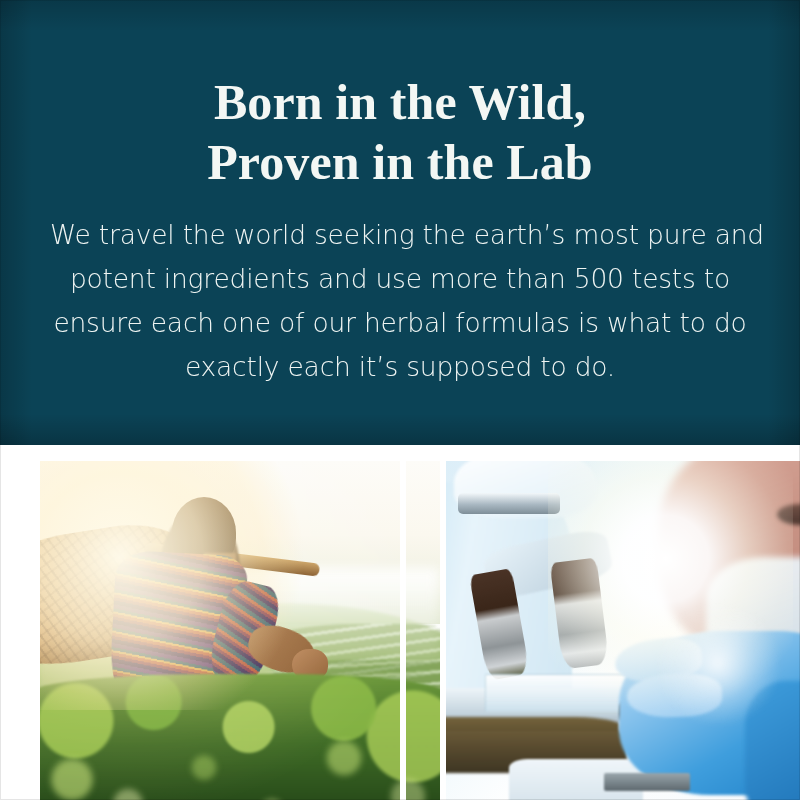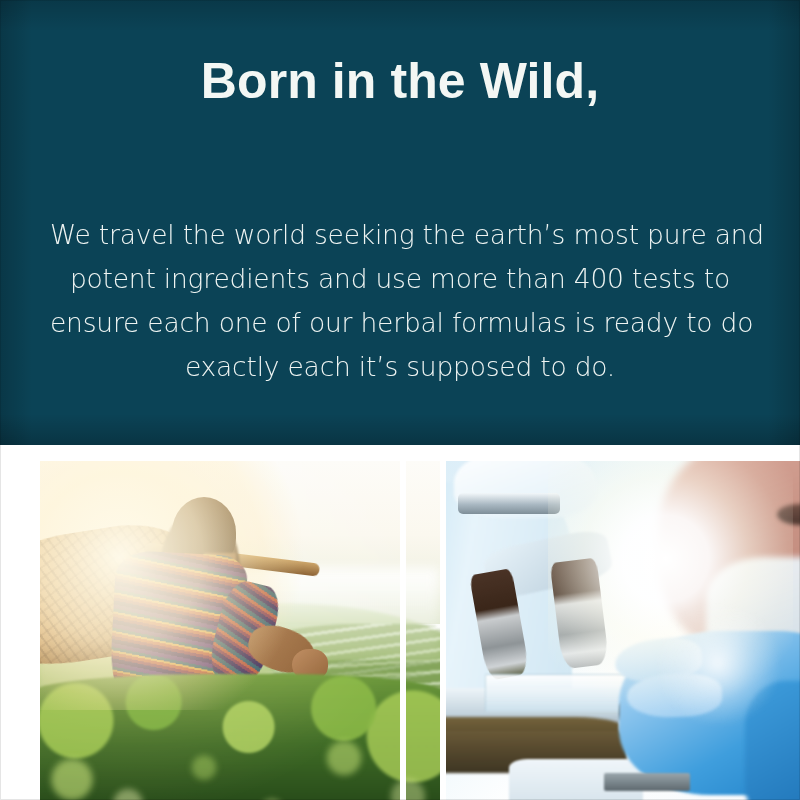--- a/index.html
+++ b/index.html
@@ -20,23 +20,23 @@
   
   #text-panel{
     position:absolute;left:0;top:0;width:800px;height:445px;
     background:#0b4356;
     background-image:
       linear-gradient(180deg, rgba(0,0,0,.16) 0%, rgba(0,0,0,0) 7%, rgba(0,0,0,0) 93%, rgba(0,0,0,.22) 100%),
       linear-gradient(90deg, rgba(0,0,0,.18) 0%, rgba(0,0,0,0) 4%, rgba(0,0,0,0) 96%, rgba(0,0,0,.18) 100%);
     box-sizing:border-box;
   }
   #headline{
-    position:absolute;left:0;top:51px;width:800px;
+    position:absolute;left:0;top:72px;width:800px;
     text-align:center;
-    font-family:Liberation Sans, sans-serif;
+    font-family:Liberation Serif, serif;
     font-weight:700;
     font-size:50px;
     line-height:60px;
     letter-spacing:.1px;
     color:#f3f7f4;
     margin:0;
   }
   #headline .hl-line{display:block;white-space:nowrap;}
 
   #subcopy{
@@ -349,26 +349,27 @@
 </style>
 </head>
 <body>
 
 <div id="card">
 
   <section id="text-panel">
 
     <h1 id="headline">
       <span class="hl-line">Born in the Wild,</span>
+      <span class="hl-line">Proven in the Lab</span>
     </h1>
 
     <p id="subcopy">
       <span class="sc-line">We travel the world seeking the earth’s most pure and</span>
-      <span class="sc-line">potent ingredients and use more than 400 tests to</span>
-      <span class="sc-line">ensure each one of our herbal formulas is ready to do</span>
+      <span class="sc-line">potent ingredients and use more than 500 tests to</span>
+      <span class="sc-line">ensure each one of our herbal formulas is what to do</span>
       <span class="sc-line">exactly each it’s supposed to do.</span>
     </p>
 
   </section>
 
   <section id="image-strip">
 
     <figure class="photo" id="photo-field">
       <div class="layer sky"></div>
       <div class="layer hill-far"></div>

